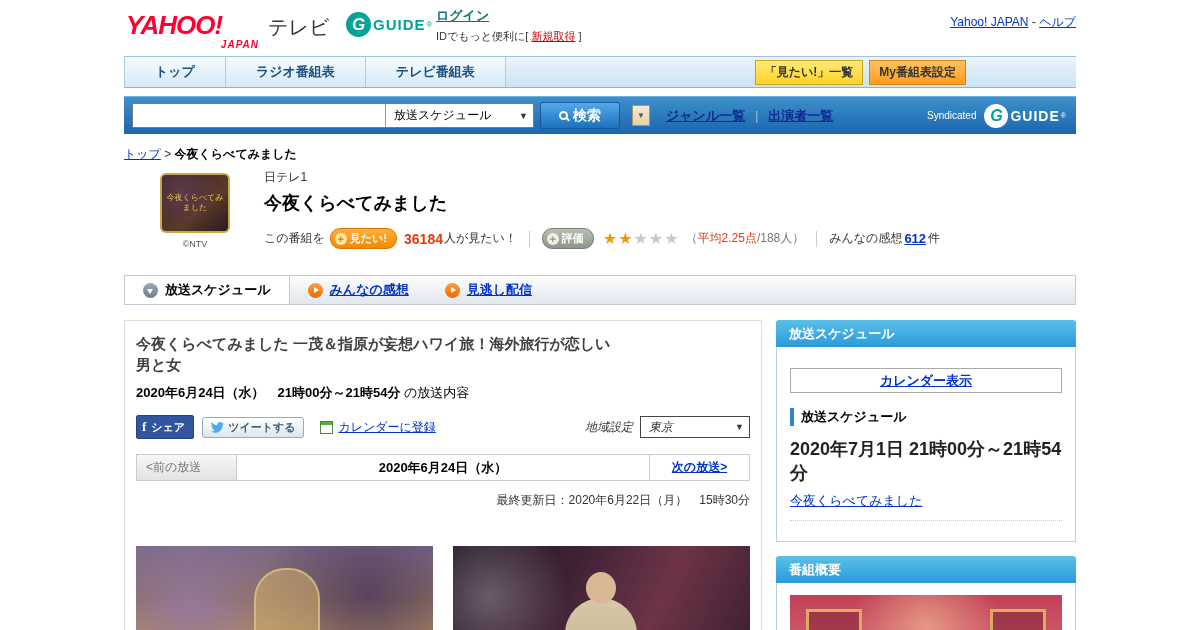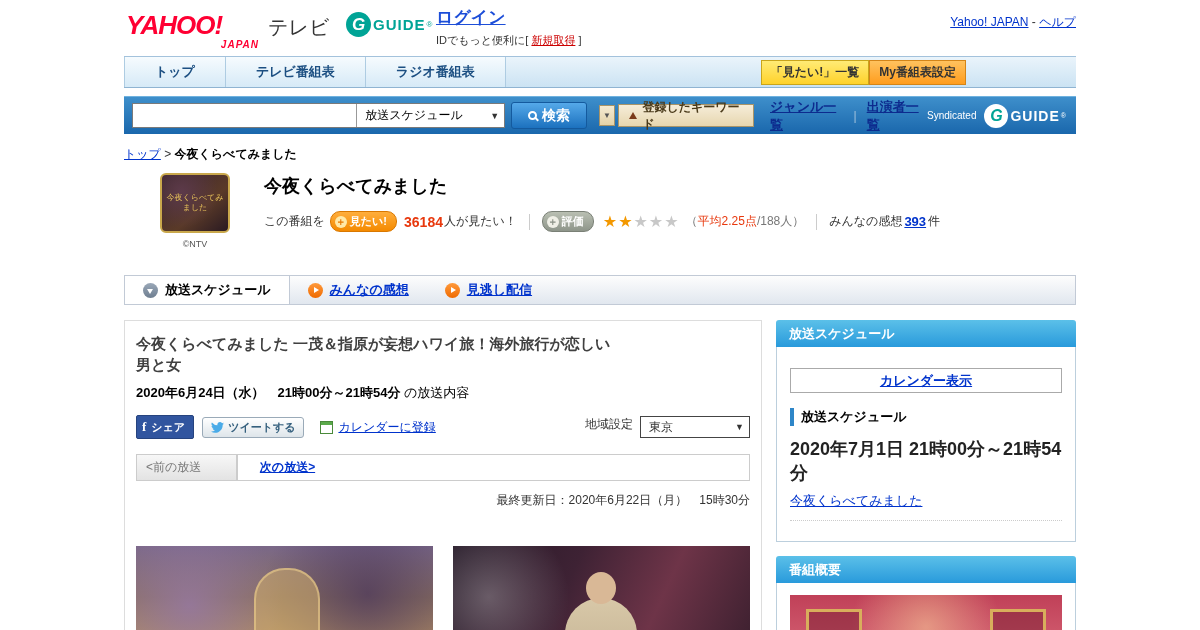--- a/index.html
+++ b/index.html
@@ -13,31 +13,31 @@
   .header { height:56px; position:relative; }
   .yahoo-logo { position:absolute; left:2px; top:10px; width:135px; cursor:pointer; }
   .y-main { color:#FF0033; font-weight:bold; font-style:italic; font-size:26px; letter-spacing:-1px; }
   .y-japan { position:absolute; right:2px; bottom:-9px; color:#FF0033; font-weight:bold; font-style:italic; font-size:10px; letter-spacing:1px; }
   .y-tv { position:absolute; left:144px; top:14px; font-size:20px; font-weight:normal; color:#333; }
   .gguide-logo { position:absolute; left:222px; top:12px; display:flex; align-items:center; }
   .g-mark { width:25px; height:25px; border-radius:50%; background:#00A496; color:#fff; font-weight:bold; font-style:italic; font-size:17px; display:flex; align-items:center; justify-content:center; }
   .g-text { color:#00A496; font-weight:bold; font-size:15px; letter-spacing:1px; margin-left:2px; }
   .g-r { color:#00A496; font-size:8px; vertical-align:super; margin-left:1px; }
   .login-block { position:absolute; left:312px; top:6px; }
-  .login-link { color:#1d4ed8; font-size:17px; font-weight:bold; text-decoration:underline; }
+  .login-link { color:#0f766e; font-size:13px; font-weight:bold; text-decoration:underline; }
   .login-note { font-size:11px; color:#333; margin-top:4px; }
   .new-id-link { color:#CC0000; text-decoration:underline; }
   .header-right { position:absolute; right:0; top:14px; font-size:12px; color:#333; }
   .header-right a { color:#0033CC; text-decoration:underline; }
 
   
   .nav-row { height:32px; background:linear-gradient(#EAF4FB,#CBE3F3); border-top:1px solid #A3C2DC; border-bottom:1px solid #8FB4D2; display:flex; align-items:stretch; }
   .nav-tab { padding:0 30px; display:flex; align-items:center; font-size:13px; font-weight:bold; color:#1C4F82; background:linear-gradient(#F6FBFE,#D6EAF7); border-right:1px solid #AECCE2; cursor:pointer; }
   .nav-tab:first-child { border-left:1px solid #AECCE2; }
-  .nav-right { margin-left:auto; display:flex; align-items:center; margin-right:110px; }
+  .nav-right { margin-left:auto; display:flex; align-items:center; gap:6px; margin-right:110px; }
   .btn-mitai { background:linear-gradient(#FFEB75,#FFD22B); border:1px solid #C9A51B; font-size:12px; font-weight:bold; color:#333; padding:3px 9px; cursor:pointer; }
   .btn-myguide { background:linear-gradient(#FFC25E,#FF9D1E); border:1px solid #D48518; font-size:12px; font-weight:bold; color:#333; padding:3px 9px; cursor:pointer; }
 
   
   .search-row { height:38px; margin-top:8px; background:linear-gradient(#3E8FCB,#1A67AC); border-top:1px solid #6FB2DF; display:flex; align-items:center; padding:0 8px; }
   .search-box { width:402px; height:25px; background:#fff; border:1px solid #7A7A7A; display:flex; align-items:stretch; }
   .search-box input { flex:1; border:none; outline:none; font-size:13px; padding:0 6px; font-family:inherit; }
   .genre-select { width:148px; border-left:1px solid #999; background:#fff; display:flex; align-items:center; justify-content:space-between; padding:0 5px 0 8px; font-size:12px; color:#000; cursor:pointer; }
   .dd-arrow { font-size:9px; color:#333; }
   .search-btn { margin-left:6px; height:27px; width:80px; background:linear-gradient(#55A9E9,#1C71BE); border:1px solid #145A9E; border-radius:3px; color:#fff; font-weight:bold; font-size:14px; display:flex; align-items:center; justify-content:center; gap:5px; cursor:pointer; font-family:inherit; }
@@ -100,21 +100,21 @@
   .date-line { margin-top:9px; font-size:13px; color:#000; }
   .date-bold { font-weight:bold; }
   .share-row { margin-top:13px; display:flex; align-items:center; }
   .fb-btn { background:#31559F; border:1px solid #26437E; border-radius:2px; color:#fff; font-size:11px; font-weight:bold; padding:3px 8px 3px 5px; display:flex; align-items:center; gap:5px; cursor:pointer; }
   .fb-f { font-family:"Liberation Serif",serif; font-weight:bold; font-size:13px; }
   .tw-btn { margin-left:8px; background:linear-gradient(#FFF,#DEE5EA); border:1px solid #9AAAB8; border-radius:3px; color:#35607E; font-size:11px; font-weight:bold; padding:2px 8px; display:flex; align-items:center; gap:4px; cursor:pointer; }
   .cal-link-wrap { margin-left:16px; display:flex; align-items:center; gap:5px; }
   .cal-icon { width:13px; height:13px; border:1px solid #4A8A3A; background:#fff; position:relative; }
   .cal-icon::before { content:""; position:absolute; left:0; top:0; right:0; height:3px; background:#5AAA4A; }
   .cal-link { color:#0033CC; font-size:12px; text-decoration:underline; }
-  .region-wrap { margin-left:auto; display:flex; font-size:12px; color:#333; }
+  .region-wrap { margin-left:auto; display:flex; align-items:center; font-size:12px; color:#333;font-style:italic; }
   .region-select { margin-left:7px; width:110px; height:22px; border:1px solid #444; background:#fff; display:flex; align-items:center; justify-content:space-between; padding:0 5px 0 8px; font-size:12px; cursor:pointer; }
   .date-nav { margin-top:15px; border:1px solid #CCC; height:27px; display:flex; align-items:stretch; font-size:12px; }
   .prev-cell { width:100px; background:linear-gradient(#F7F7F7,#E3E3E3); color:#777; display:flex; align-items:center; padding-left:9px; border-right:1px solid #CCC; cursor:pointer; }
   .cur-cell { flex:1; display:flex; align-items:center; justify-content:center; font-weight:bold; font-size:13px; color:#000; }
   .next-cell { width:100px; border-left:1px solid #CCC; display:flex; align-items:center; justify-content:center; }
   .next-link { color:#0033CC; font-weight:bold; text-decoration:underline; }
   .updated-line { margin-top:11px; text-align:right; font-size:12px; color:#333; }
   .photos-row { margin-top:37px; display:flex; gap:20px; }
   .episode-photo { width:297px; height:170px; flex:none; }
   .photo1 { background:
@@ -177,24 +177,24 @@
     <div class="header-right">
       <a>Yahoo! JAPAN</a><span> - </span><a>ヘルプ</a>
     </div>
   </div>
 
   <div class="container nav-row">
     <div class="nav-tab">
         <span>トップ</span>
       </div>
     <div class="nav-tab">
+        <span>ラジオ番組表</span>
+      </div>
+    <div class="nav-tab">
         <span>テレビ番組表</span>
-      </div>
-    <div class="nav-tab">
-        <span>ラジオ番組表</span>
       </div>
     <div class="nav-right">
       <div class="btn-mitai">「見たい!」一覧</div>
       <div class="btn-myguide">My番組表設定</div>
     </div>
   </div>
 
   <div class="container search-row">
     <div class="search-box">
       <input type="text" value="" style="">
@@ -203,24 +203,20 @@
         <span class="dd-arrow">▼</span>
       </div>
     </div>
     <button class="search-btn">
       <span class="mag-icon"></span>
       <span>検索</span>
     </button>
     <div class="mini-btn">
         <span>▼</span>
       </div>
-    <div class="keyword-btn">
-      <span class="kw-icon"></span>
-      <span>登録したキーワード</span>
-    </div>
     <a class="blue-bar-link">ジャンル一覧</a>
     <span class="bar-link-sep">|</span>
     <a class="blue-bar-link">出演者一覧</a>
     <span class="syndicated">Syndicated</span>
     <div class="gguide-white">
       <span class="gw-mark">G</span>
       <span class="gw-text">GUIDE</span>
       <span class="gw-r">®</span>
     </div>
   </div>
@@ -230,39 +226,40 @@
     <span>&gt;</span>
     <span class="bc-current">今夜くらべてみました</span>
   </div>
 
   <div class="container program-block">
     <div class="program-logo">
       <span class="logo-text">今夜くらべてみました</span>
     </div>
     <div class="logo-copyright">©NTV</div>
     <div class="program-info">
+      <div class="channel">日テレ1</div>
       <h1 class="program-title">今夜くらべてみました</h1>
       <div class="stats-row">
         <span>この番組を</span>
         <div class="want-btn">
           <span class="plus-circle">＋</span>
           <span>見たい!</span>
         </div>
         <span class="want-count">36184</span>
         <span>人が見たい！</span>
         <span class="v-sep"></span>
         <div class="rate-btn">
           <span class="plus-circle2">＋</span>
           <span>評価</span>
         </div>
         <span class="stars"><span class="stars-on">★★</span><span class="stars-off">★★★</span></span>
         <span class="rating-avg"><span>（</span><span class="avg-red">平均2.25点</span><span>/188人）</span></span>
         <span class="v-sep"></span>
         <span>みんなの感想</span>
-        <a class="kanso-count">393</a>
+        <a class="kanso-count">612</a>
         <span>件</span>
       </div>
     </div>
   </div>
 
   <div class="container content-tabs">
     <div class="ctab active">
       <span class="tab-icon-down">
           <span class="tri"></span>
         </span>
@@ -307,20 +304,21 @@
         <div class="region-wrap">
           <span>地域設定</span>
           <div class="region-select">
             <span>東京</span>
             <span class="dd-arrow">▼</span>
           </div>
         </div>
       </div>
       <div class="date-nav">
         <div class="prev-cell">&lt;前の放送</div>
+        <div class="cur-cell">2020年6月24日（水）</div>
         <div class="next-cell">
           <a class="next-link">次の放送&gt;</a>
         </div>
       </div>
       <div class="updated-line">最終更新日：2020年6月22日（月）　15時30分</div>
       <div class="photos-row">
         <div class="episode-photo photo1"></div>
         <div class="episode-photo photo2"></div>
       </div>
     </div>

